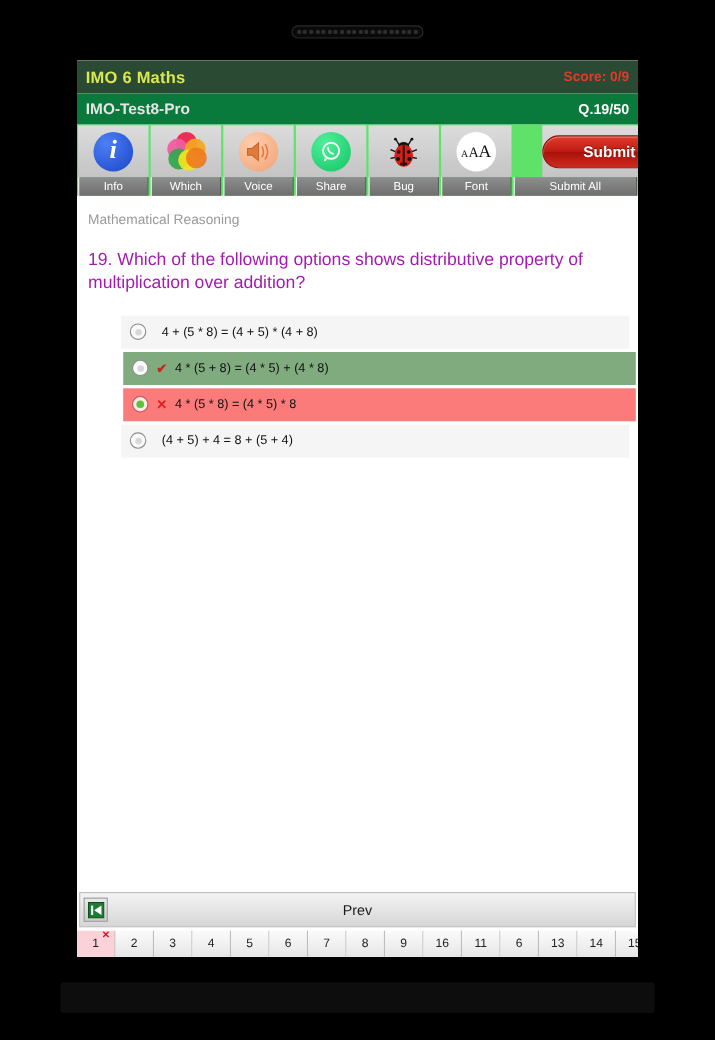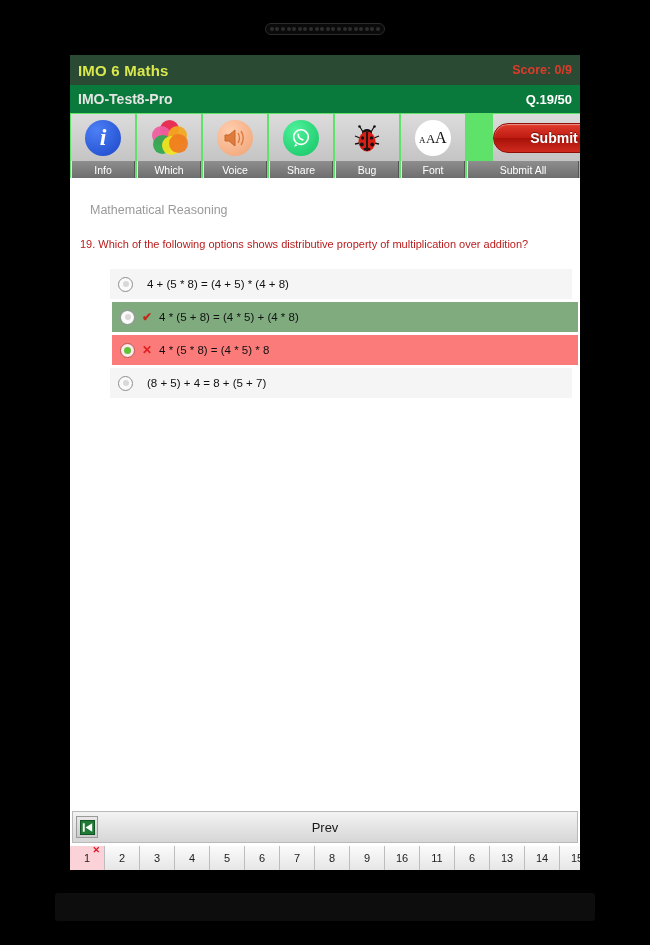--- a/index.html
+++ b/index.html
@@ -114,24 +114,24 @@
     border:1px solid #8d0f08;
     color:#fff; font-size:14px; font-weight:bold;
     display:flex; align-items:center; justify-content:center;
     text-shadow:0 -1px 0 rgba(0,0,0,.45);
     box-shadow:inset 0 1px 1px rgba(255,255,255,.45);
   }
 
   
   .content{ background:#fff; height:calc(815px - 30px - 28px - 48px - 17px - 60px); }
   .subject{
-    color:#9a9a9a; font-size:12.5px; padding:15px 10px 0 20px;margin-top:10px;
+    color:#9a9a9a; font-size:12.5px; padding:15px 10px 0 10px;
   }
   .question{
-    color:#b91c1c; font-size:11px; padding:20px 10px 0 10px; line-height:1.3;
+    color:#a21caf; font-size:16px; padding:20px 10px 0 10px; line-height:1.3;
   }
   .options{ padding:18px 8px 0 8px;margin-left:32px; }
   .opt{
     display:flex; align-items:center; gap:7px;
     height:30px; padding:0 8px; margin-bottom:3px;
     background:#f5f5f5; font-size:11.5px; color:#111;
   }
   .opt.correct{ background:#7fab7f; margin-left:2px; margin-right:-6px; }
   .opt.wrong  { background:#fb7a7a; margin-left:2px; margin-right:-6px; }
   .radio{
@@ -332,21 +332,21 @@
             </span>
           <span class="mark cross">✕</span>
           <span>4 * (5 * 8) = (4 * 5) * 8</span>
         </div>
 
         <div class="opt">
           <span class="radio">
               <i></i>
             </span>
           <span class="mark"></span>
-          <span>(8 + 5) + 4 = 8 + (5 + 7)</span>
+          <span>(4 + 5) + 4 = 8 + (5 + 4)</span>
         </div>
 
       </div>
     </div>
 
     <div class="navrow">
       <div class="navbtn">
         <span class="endbtn left">
           <svg width="15" height="15" viewBox="0 0 16 16" aria-hidden="true">
             <rect x="0.5" y="0.5" width="15" height="15" fill="#1f7a34" stroke="#0c4f1e"></rect>

